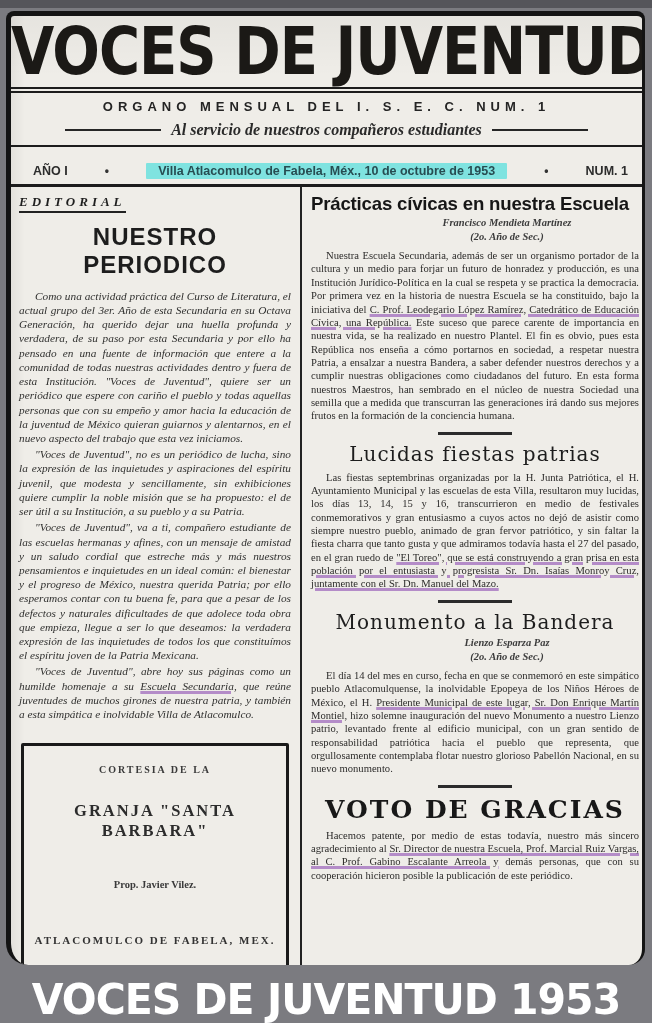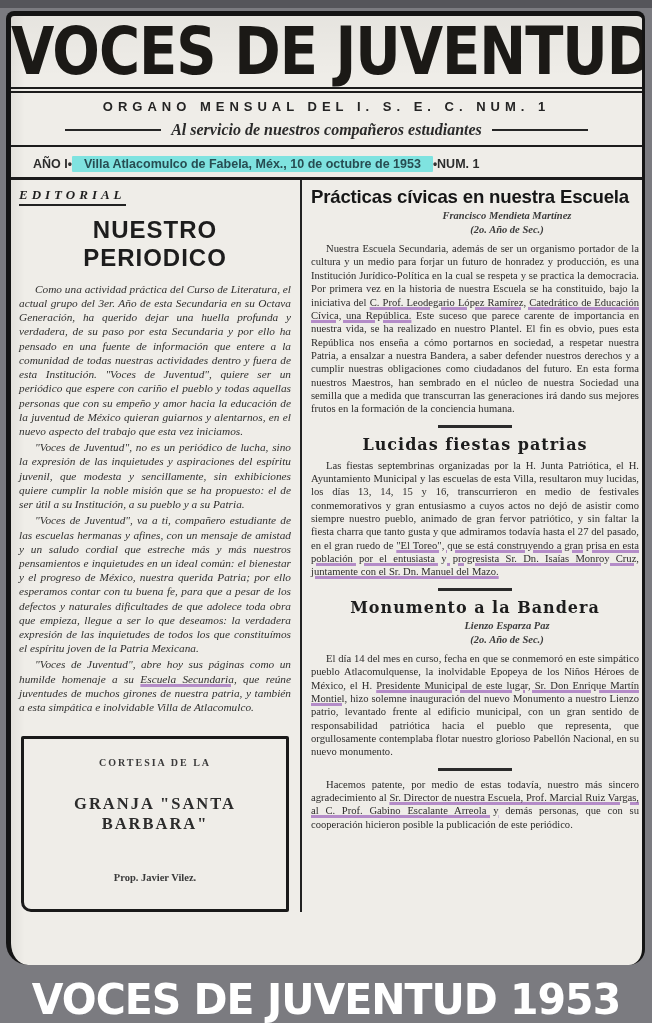--- a/index.html
+++ b/index.html
@@ -17,22 +17,22 @@
     font-family:"DejaVu Sans",sans-serif;font-weight:900;font-size:56px;line-height:1.05;
     letter-spacing:-1px;color:#1b1916;transform:scaleY(1.16);transform-origin:center top;}
   .rule{background:#1c1c1c;}
   .rule.r-double{height:2px;margin:10px 0 0 0;box-shadow:0 4px 0 0 #1c1c1c;}
   .organ{margin-top:10px;text-align:center;font-family:"Liberation Sans",sans-serif;
          font-weight:bold;font-size:13px;letter-spacing:5px;color:#242424;}
   .tagline-row{display:flex;align-items:center;justify-content:center;gap:10px;margin-top:7px;}
   .tagline-row .dash{height:2px;background:#262626;flex:0 0 96px;}
   .tagline{font-style:italic;font-weight:bold;font-size:16px;color:#2a2a2a;white-space:nowrap;text-align:center;}
   .rule.r-thin{height:2px;margin-top:6px;}
-  .dateline{display:flex;align-items:center;justify-content:flex-start;
-            padding:9px 14px 5px 22px;font-family:"Liberation Sans",sans-serif;
+  .dateline{display:flex;align-items:center;justify-content:space-between;
+            padding:16px 14px 5px 22px;font-family:"Liberation Sans",sans-serif;
             font-weight:bold;font-size:12.5px;color:#2c2c2c;}
   .dateline .bullet{font-size:12px;color:#333;}
   .dateline .hl{background:var(--hl,#7fe3e0);color:#274d52;padding:1px 12px;border-radius:1px;}
   .rule.r-thick{height:3px;}
   
   .columns{display:flex;align-items:stretch;}
   .col{box-sizing:border-box;}
   .col-left{width:291px;border-right:2px solid #222;padding:5px 9px 0 8px;}
   .col-right{flex:1;padding:3px 3px 0 9px;overflow:hidden;}
   
@@ -52,21 +52,21 @@
   
   .headline-sans{margin:3px 0 1px;font-family:"Liberation Sans",sans-serif;font-weight:bold;
                  font-size:19px;letter-spacing:-0.2px;white-space:nowrap;color:#161616;
                  transform:scaleX(0.98);transform-origin:left;}
   .byline{text-align:center;padding-left:64px;font-weight:bold;font-style:italic;
           font-size:10.5px;line-height:1.35;color:#3c3c3c;}
   .col-right p{margin:5px 0 4px;font-size:10.6px;line-height:1.26;text-align:justify;
                text-indent:15px;color:#2c2b2a;}
   .sep{width:74px;height:3px;background:#2b2b2b;margin:9px auto 7px;}
   .headline-serif{margin:2px 0 2px;text-align:center;font-family:"DejaVu Serif",serif;
-                  font-weight:bold;font-size:16px;letter-spacing:1px;color:#1d1d1d;}
+                  font-weight:normal;font-size:20px;letter-spacing:1px;color:#1d1d1d;}
   .headline-voto{margin:4px 0 2px;text-align:center;font-family:"DejaVu Serif",serif;
                  font-weight:bold;font-size:25px;letter-spacing:2px;color:#181818;}
   
   .mark-pink{text-decoration:underline;text-decoration-color:var(--pink,#b48cc8);
              text-decoration-thickness:2.5px;text-underline-offset:1px;}
   
   .caption{position:absolute;left:0;right:0;bottom:0;height:64px;display:flex;
            align-items:center;justify-content:center;}
   .caption span{font-family:"DejaVu Sans",sans-serif;font-weight:bold;font-size:41px;
                 letter-spacing:-1px;color:var(--caption,#ffffff);white-space:nowrap;
@@ -104,20 +104,21 @@
         <span class="editorial">EDITORIAL</span>
         <h2>NUESTRO PERIODICO</h2>
         <p><span>Como una actividad práctica del Curso de Literatura, el actual grupo del 3er. Año de esta Secundaria en su Octava Generación, ha querido dejar una huella profunda y verdadera, de su paso por esta Secundaria y por ello ha pensado en una fuente de información que entere a la comunidad de todas nuestras actividades dentro y fuera de esta Institución. "Voces de Juventud", quiere ser un periódico que espere con cariño el pueblo y todas aquellas personas que con su empeño y amor hacia la educación de la juventud de México quieran guiarnos y alentarnos, en el nuevo aspecto del trabajo que esta vez iniciamos.</span></p>
         <p><span>"Voces de Juventud", no es un periódico de lucha, sino la expresión de las inquietudes y aspiraciones del espíritu juvenil, que modesta y sencillamente, sin exhibiciones quiere cumplir la noble misión que se ha propuesto: el de ser útil a su Institución, a su pueblo y a su Patria.</span></p>
         <p><span>"Voces de Juventud", va a ti, compañero estudiante de las escuelas hermanas y afines, con un mensaje de amistad y un saludo cordial que estreche más y más nuestros pensamientos e inquietudes en un ideal común: el bienestar y el progreso de México, nuestra querida Patria; por ello esperamos contar con tu buena fe, para que a pesar de los defectos y naturales dificultades de que adolece toda obra que empieza, llegue a ser lo que deseamos: la verdadera expresión de las inquietudes de todos los que constituímos el espíritu joven de la Patria Mexicana.</span></p>
         <p><span>"Voces de Juventud", abre hoy sus páginas como un humilde homenaje a su </span><span class="mark-pink">Escuela Secundaria,</span><span> que reúne juventudes de muchos girones de nuestra patria, y también a esta simpática e inolvidable Villa de Atlacomulco.</span></p>
         <div class="adbox">
           <div class="ad-l1">CORTESIA DE LA</div>
           <div class="ad-name">GRANJA "SANTA BARBARA"</div>
           <div class="ad-prop">Prop. Javier Vilez.</div>
+          <div class="ad-city">ATLACOMULCO DE FABELA, MEX.</div>
         </div>
       </div>
 
       <div class="col col-right">
 
         <h3 class="headline-sans">Prácticas cívicas en nuestra Escuela</h3>
         <div class="byline">
           <div>Francisco Mendieta Martínez</div>
           <div>(2o. Año de Sec.)</div>
         </div>
@@ -129,20 +130,21 @@
 
         <div class="sep"></div>
         <h3 class="headline-serif">Monumento a la Bandera</h3>
         <div class="byline">
           <div>Lienzo Esparza Paz</div>
           <div>(2o. Año de Sec.)</div>
         </div>
         <p><span>El día 14 del mes en curso, fecha en que se conmemoró en este simpático pueblo Atlacomulquense, la inolvidable Epopeya de los Niños Héroes de México, el H. </span><span class="mark-pink">Presidente Municipal de este lugar, Sr. Don Enrique Martín Montiel,</span><span> hizo solemne inauguración del nuevo Monumento a nuestro Lienzo patrio, levantado frente al edificio municipal, con un gran sentido de responsabilidad patriótica hacia el pueblo que representa, que orgullosamente contemplaba flotar nuestro glorioso Pabellón Nacional, en su nuevo monumento.</span></p>
 
         <div class="sep"></div>
+        <h3 class="headline-voto">VOTO DE GRACIAS</h3>
         <p><span>Hacemos patente, por medio de estas todavía, nuestro más sincero agradecimiento al </span><span class="mark-pink">Sr. Director de nuestra Escuela, Prof. Marcial Ruiz Vargas, al C. Prof. Gabino Escalante Arreola y</span><span> demás personas, que con su cooperación hicieron posible la publicación de este periódico.</span></p>
 
       </div>
     </div>
   </div>
 
   <div class="caption">
     <span>VOCES DE JUVENTUD 1953</span>
   </div>
 </div>

